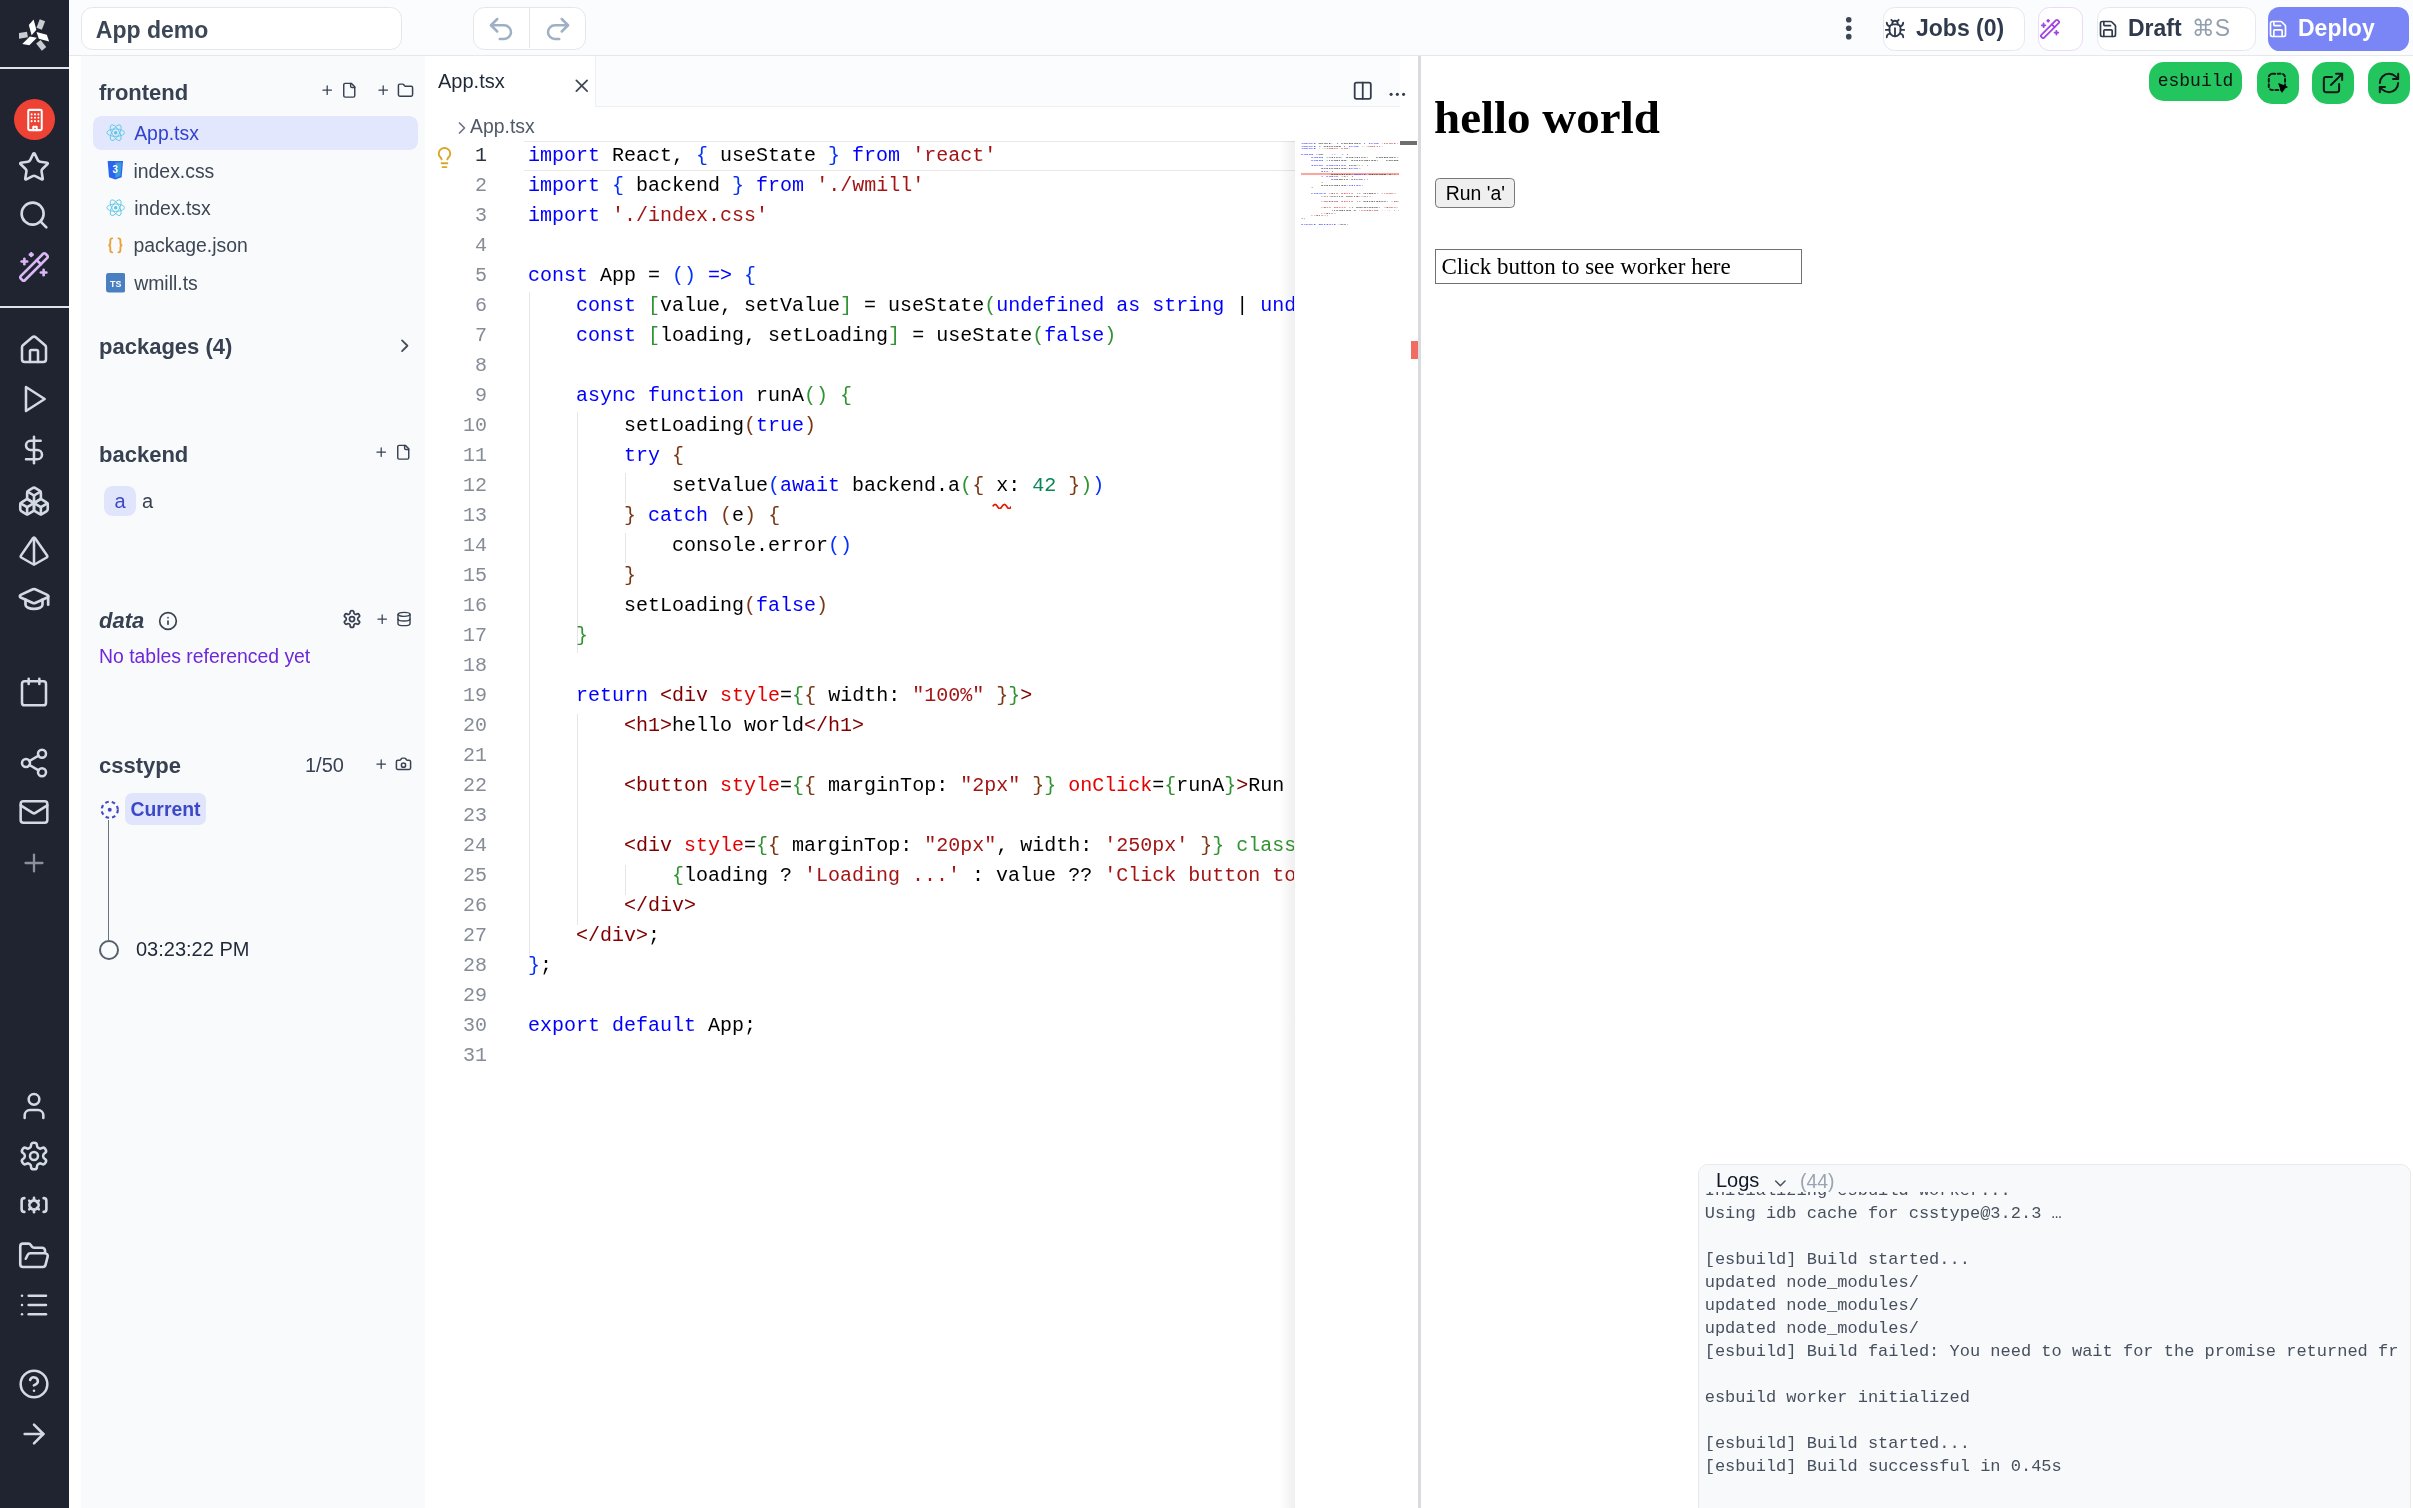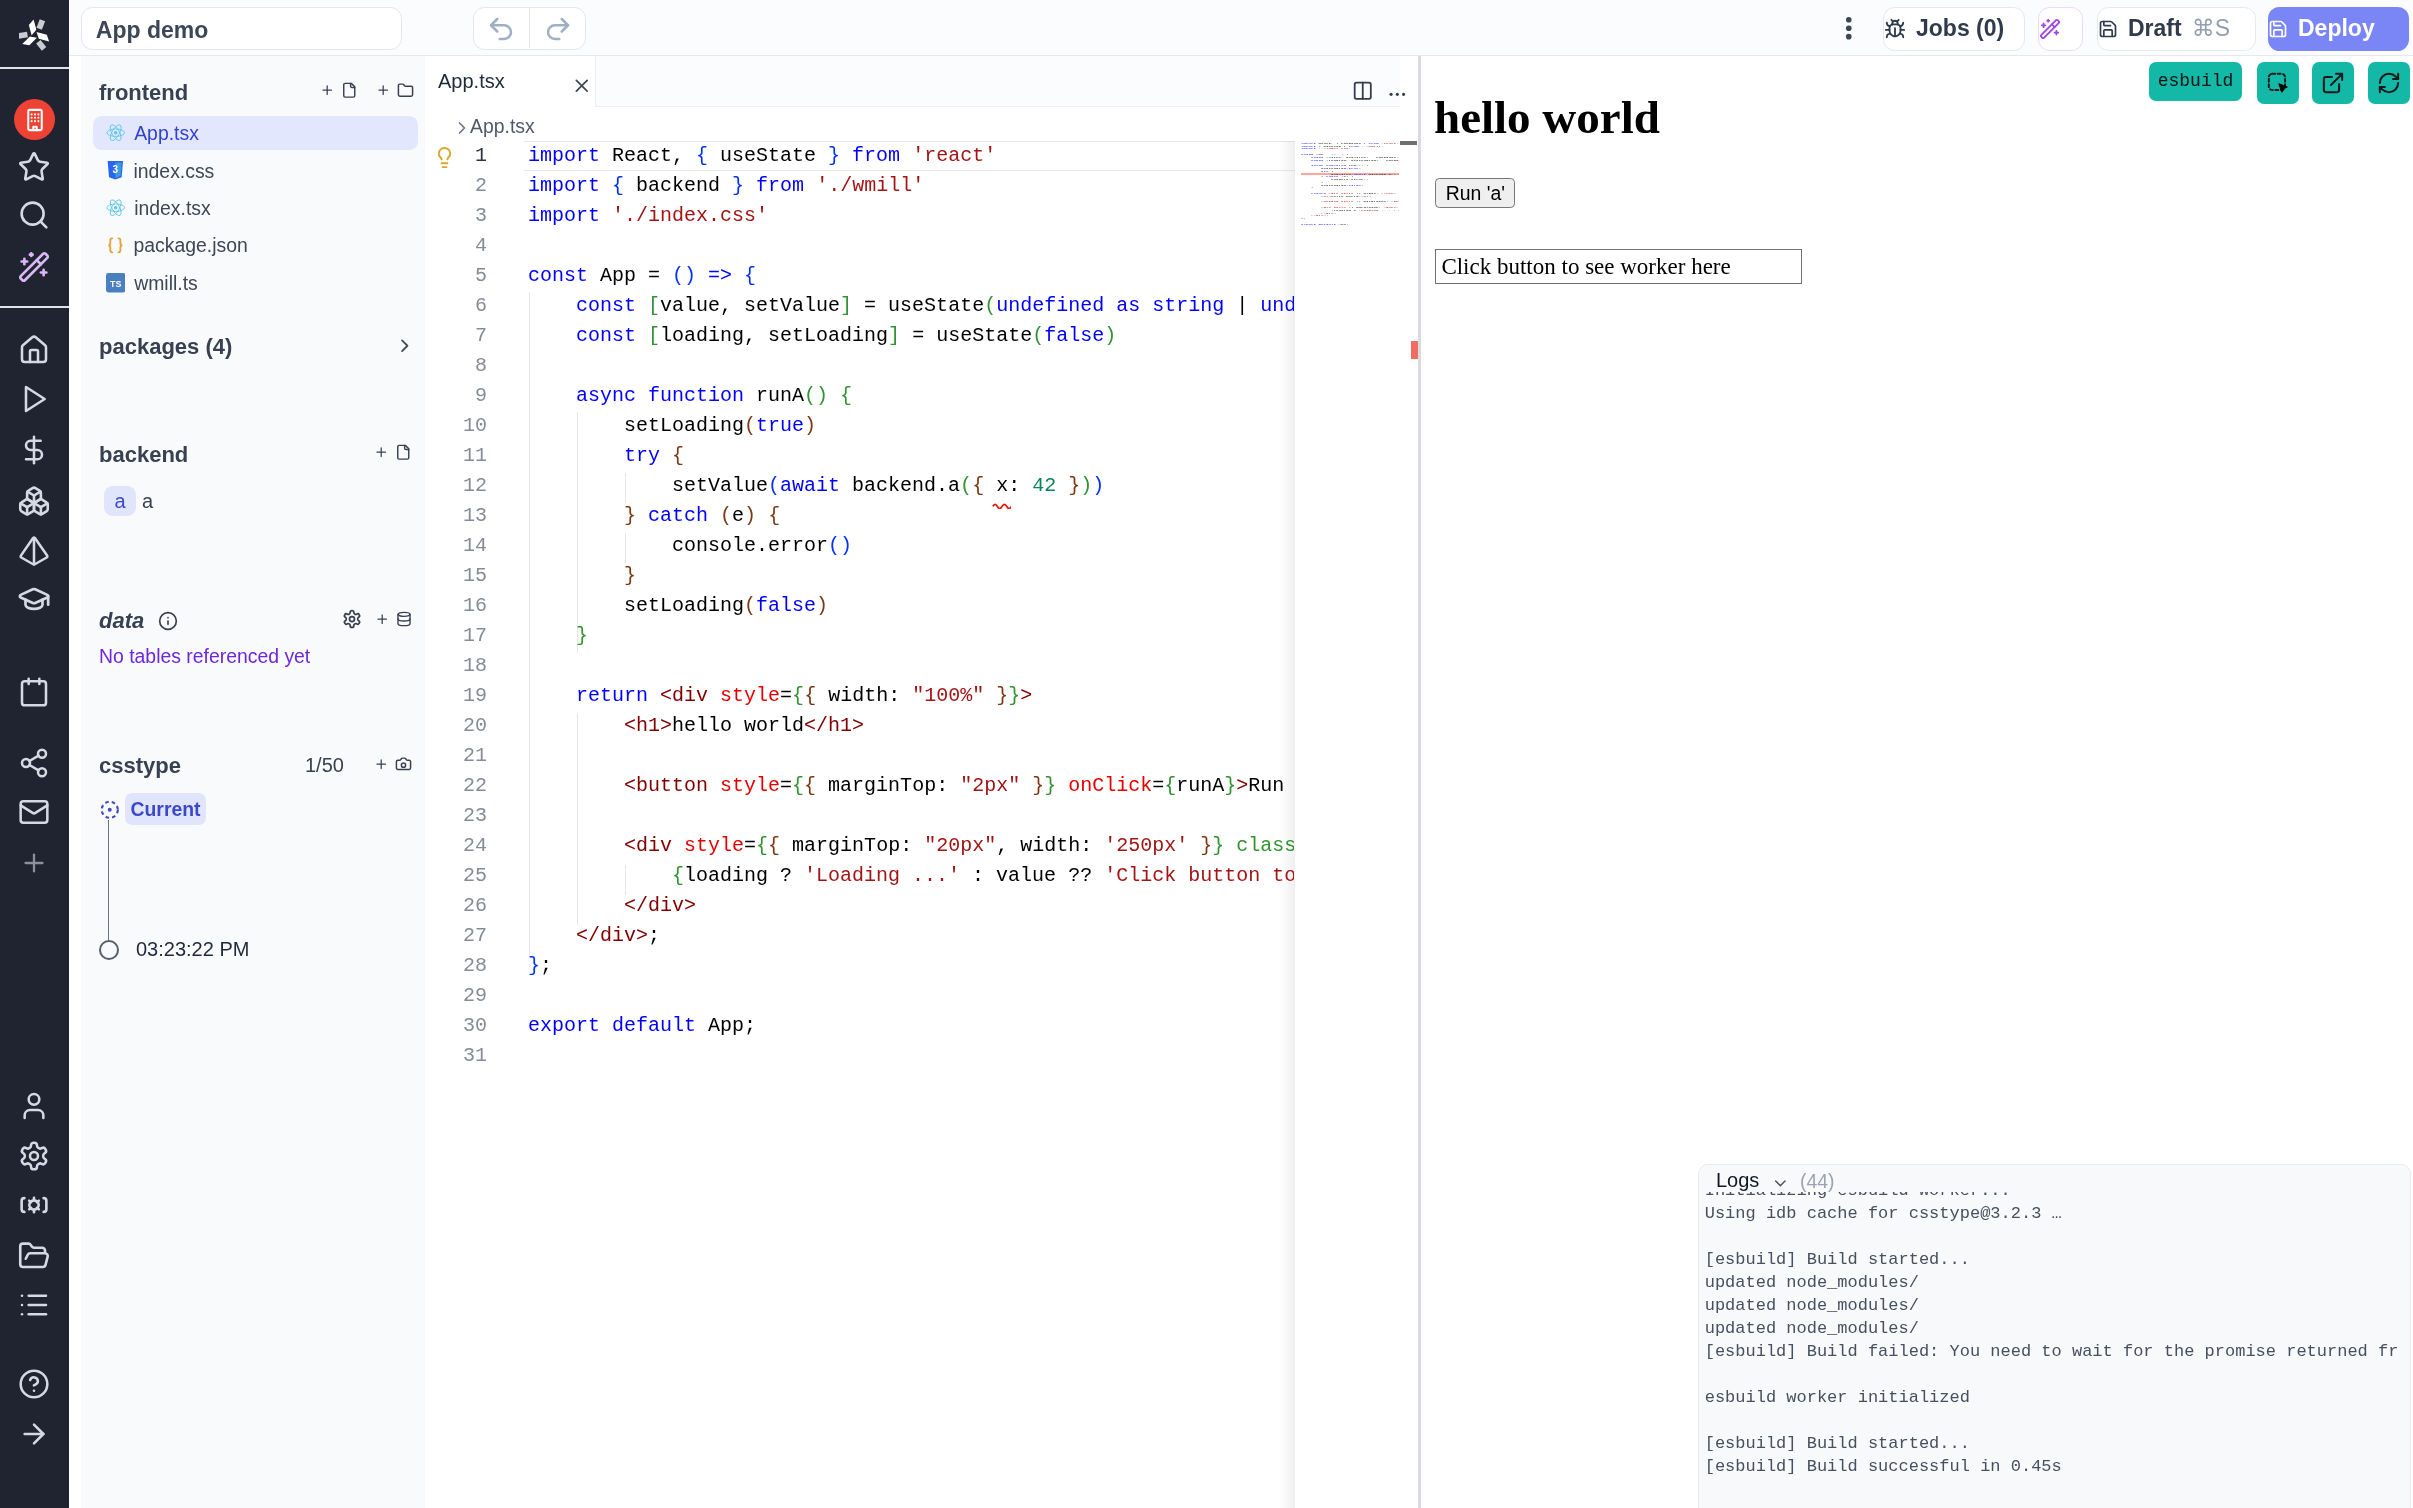--- a/index.html
+++ b/index.html
@@ -46,21 +46,21 @@
 .guide { position:absolute; width:1.4px; background:#e5e6e8; }
 #mmclip { position:absolute; left:876px; top:86px; width:98px; height:935px; overflow:hidden; }
 #mmclip .codefont { transform:scale(0.208,0.0929); transform-origin:0 0; }
 .errbg { background:transparent; }
 #mmclip .errbg { background:#f5a9a2; }
 #gutter { position:absolute; left:975px; top:0; width:20px; height:1452px; background:#fff; }
 
 
 #divider { position:absolute; left:1418px; top:56px; width:5px; height:1452px; background:#d9dbdf; }
 #preview { position:absolute; left:1421px; top:56px; width:993px; height:1452px; background:#fff; }
-.pv-pill { position:absolute; background:#14b8a6; border-radius:7px; }
+.pv-pill { position:absolute; background:#22c55e; border-radius:15px; }
 #h1 { position:absolute; left:13px; top:34px; font-family:"Liberation Serif", serif; font-weight:bold; font-size:47px; color:#000; line-height:normal; }
 #runbtn { position:absolute; left:14.4px; top:122px; width:80px; height:30px; background:#efefef; border:1.4px solid #777777; border-radius:4.3px; font-size:19.4px; color:#000; display:flex; align-items:center; justify-content:center; }
 #valbox { position:absolute; left:14.4px; top:193px; width:367px; height:35px; border:1.4px solid #707070; font-family:"Liberation Serif", serif; font-size:23px; color:#000; display:flex; align-items:center; padding-left:5px; }
 #logs { position:absolute; left:277px; top:1108px; width:713px; height:406px; background:#f8f9fb; border:1.4px solid #e7e9ed; border-radius:10px; overflow:hidden; }
 #loghead { position:absolute; left:0; top:0; width:710px; height:27px; background:#f8f9fb; z-index:2; }
 #logpre { position:absolute; left:5.7px; top:14.4px; font-family:"Liberation Mono", monospace; font-size:17px; line-height:23px; color:#46505e; white-space:pre; }
 </style>
 </head>
 <body>
 

